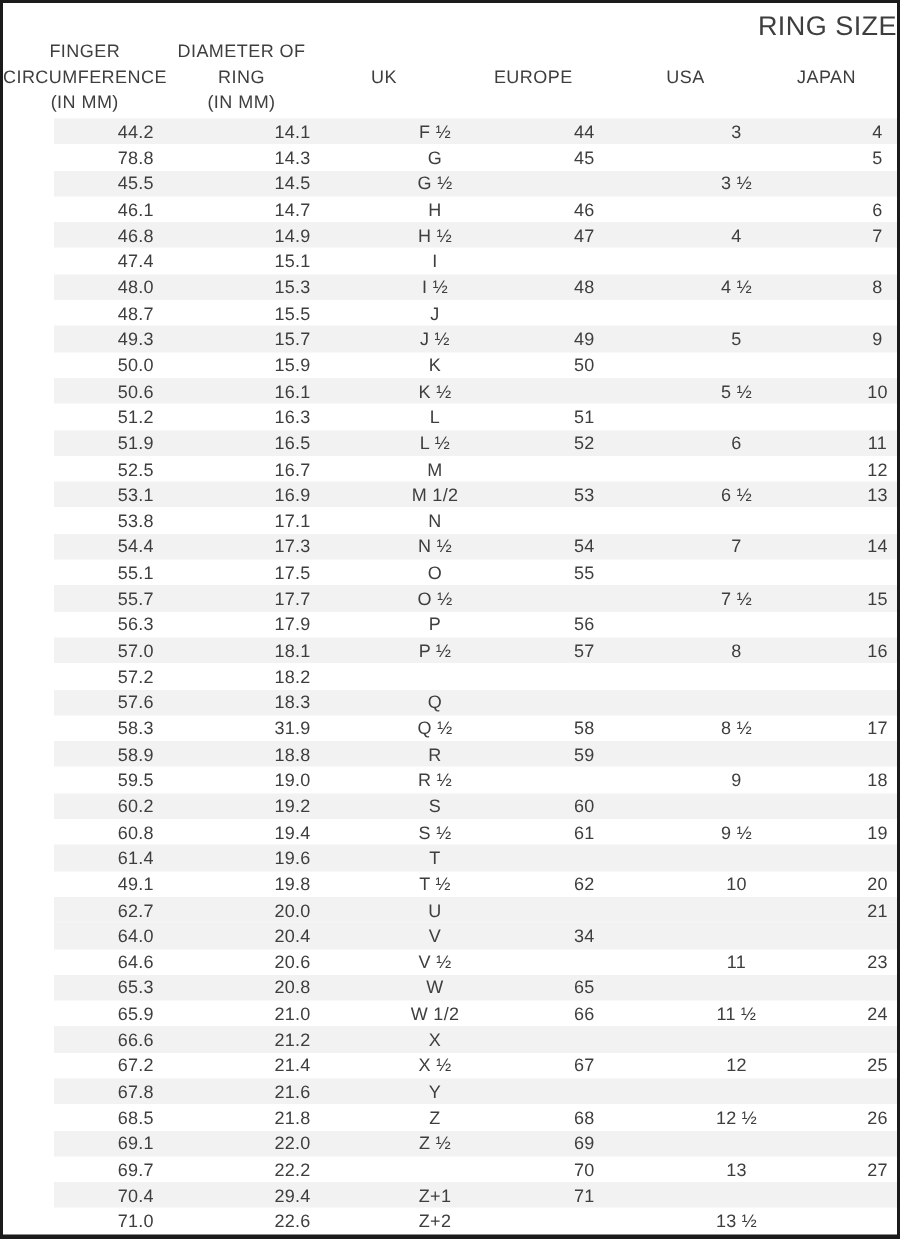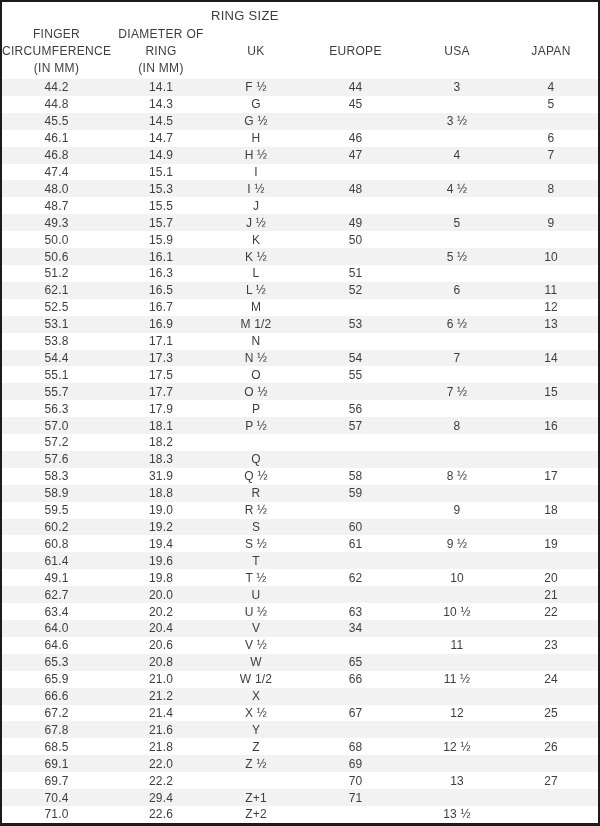--- a/index.html
+++ b/index.html
@@ -24,22 +24,22 @@
     display: grid;
     grid-template-columns: 109px 100px 90px 109px 94px 94px;
   }
   .group-row {
     height: 21px;
     flex: none;
     align-items: end;
   }
   .group-header {
     grid-column: 3 / 7;
-    text-align: left;
-    font-size: 13px;
+    text-align: right;
+    font-size: 18px;
     letter-spacing: 0.3px;
     padding-top: 5px;
   }
   .col-headers {
     height: 56px;
     flex: none;
     align-items: center;
   }
   .col-head {
     text-align: center;
@@ -50,20 +50,21 @@
   .col-head.multi {
     white-space: pre-line;
   }
   .rows {
     flex: 1;
     display: flex;
     flex-direction: column;
   }
   .row {
     flex: 1;
+    margin-left: 34px;
   }
   .row.stripe {
     background: #f2f2f2;
   }
   .cell {
     display: flex;
     align-items: center;
     justify-content: center;
     font-size: 12px;
     letter-spacing: 0.2px;
@@ -95,21 +96,21 @@
   <div class="rows">
       <div class="grid6 row stripe">
         <div class="cell">44.2</div>
         <div class="cell">14.1</div>
         <div class="cell">F ½</div>
         <div class="cell">44</div>
         <div class="cell">3</div>
         <div class="cell">4</div>
       </div>
       <div class="grid6 row">
-        <div class="cell">44.8</div>
+        <div class="cell">78.8</div>
         <div class="cell">14.3</div>
         <div class="cell">G</div>
         <div class="cell">45</div>
         <div class="cell"></div>
         <div class="cell">5</div>
       </div>
       <div class="grid6 row stripe">
         <div class="cell">45.5</div>
         <div class="cell">14.5</div>
         <div class="cell">G ½</div>
@@ -183,21 +184,21 @@
       </div>
       <div class="grid6 row">
         <div class="cell">51.2</div>
         <div class="cell">16.3</div>
         <div class="cell">L</div>
         <div class="cell">51</div>
         <div class="cell"></div>
         <div class="cell"></div>
       </div>
       <div class="grid6 row stripe">
-        <div class="cell">62.1</div>
+        <div class="cell">51.9</div>
         <div class="cell">16.5</div>
         <div class="cell">L ½</div>
         <div class="cell">52</div>
         <div class="cell">6</div>
         <div class="cell">11</div>
       </div>
       <div class="grid6 row">
         <div class="cell">52.5</div>
         <div class="cell">16.7</div>
         <div class="cell">M</div>
@@ -334,28 +335,20 @@
         <div class="cell">20</div>
       </div>
       <div class="grid6 row stripe">
         <div class="cell">62.7</div>
         <div class="cell">20.0</div>
         <div class="cell">U</div>
         <div class="cell"></div>
         <div class="cell"></div>
         <div class="cell">21</div>
       </div>
-      <div class="grid6 row">
-        <div class="cell">63.4</div>
-        <div class="cell">20.2</div>
-        <div class="cell">U ½</div>
-        <div class="cell">63</div>
-        <div class="cell">10 ½</div>
-        <div class="cell">22</div>
-      </div>
       <div class="grid6 row stripe">
         <div class="cell">64.0</div>
         <div class="cell">20.4</div>
         <div class="cell">V</div>
         <div class="cell">34</div>
         <div class="cell"></div>
         <div class="cell"></div>
       </div>
       <div class="grid6 row">
         <div class="cell">64.6</div>

